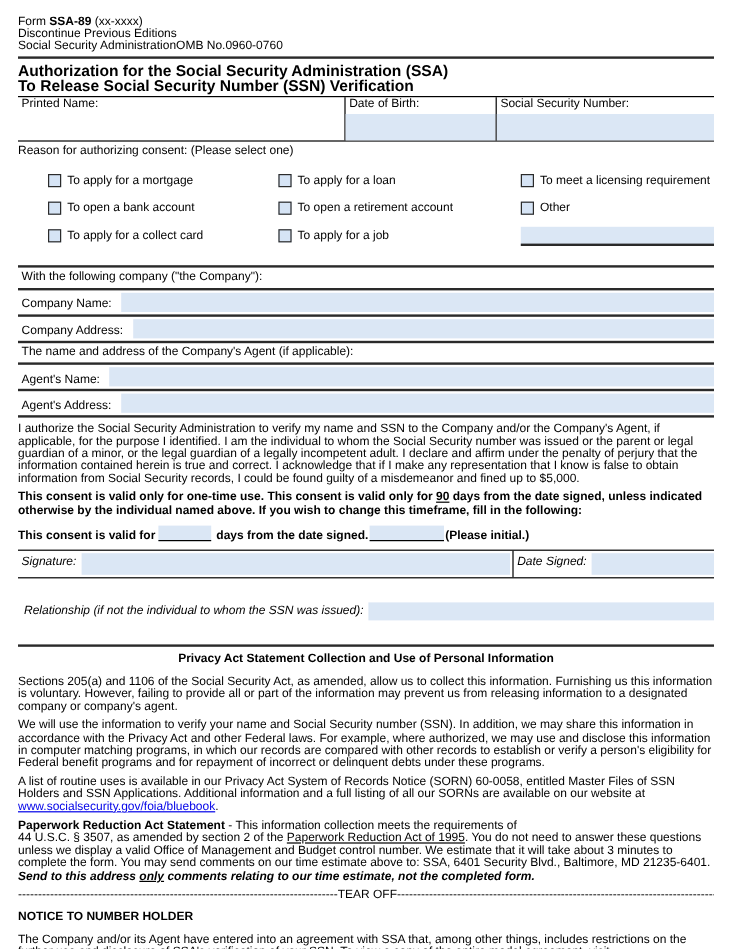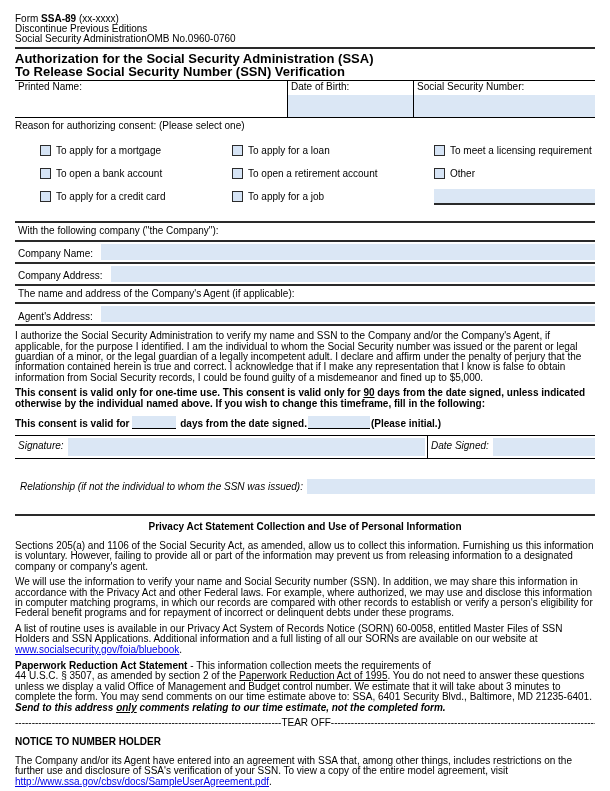--- a/index.html
+++ b/index.html
@@ -110,40 +110,44 @@
     <div class="cb-item">
         <span class="cb"></span>
         <span>To open a retirement account</span>
       </div>
     <div class="cb-item">
         <span class="cb"></span>
         <span>Other</span>
       </div>
     <div class="cb-item">
         <span class="cb"></span>
-        <span>To apply for a credit card</span>
+        <span>To apply for a collect card</span>
       </div>
     <div class="cb-item">
         <span class="cb"></span>
         <span>To apply for a job</span>
       </div>
     <div class="other-input"></div>
   </div>
 
   <div class="sec">
     <div class="sec-label">With the following company ("the Company"):</div>
     <div class="field-row">
       <span class="lbl">Company Name:</span>
       <span class="fld"></span>
     </div>
     <div class="field-row">
       <span class="lbl">Company Address:</span>
       <span class="fld"></span>
     </div>
     <div class="sec-label">The name and address of the Company's Agent (if applicable):</div>
+    <div class="field-row">
+      <span class="lbl">Agent's Name:</span>
+      <span class="fld"></span>
+    </div>
     <div class="field-row">
       <span class="lbl">Agent's Address:</span>
       <span class="fld"></span>
     </div>
   </div>
 
   <div class="para">I authorize the Social Security Administration to verify my name and SSN to the Company and/or the Company's Agent, if applicable, for the purpose I identified. I am the individual to whom the Social Security number was issued or the parent or legal guardian of a minor, or the legal guardian of a legally incompetent adult. I declare and affirm under the penalty of perjury that the information contained herein is true and correct. I acknowledge that if I make any representation that I know is false to obtain information from Social Security records, I could be found guilty of a misdemeanor and fined up to $5,000.</div>
   <div class="para bold"><span>This consent is valid only for one-time use. This consent is valid only for </span><span class="u">90</span><span> days from the date signed, unless indicated otherwise by the individual named above.  If you wish to change this timeframe, fill in the following:</span></div>
   <div class="consent-fill"><span>This consent is valid for</span><span class="blank blank1"></span><span> days from the date signed.</span><span class="blank blank2"></span><span>(Please initial.)</span></div>
 

